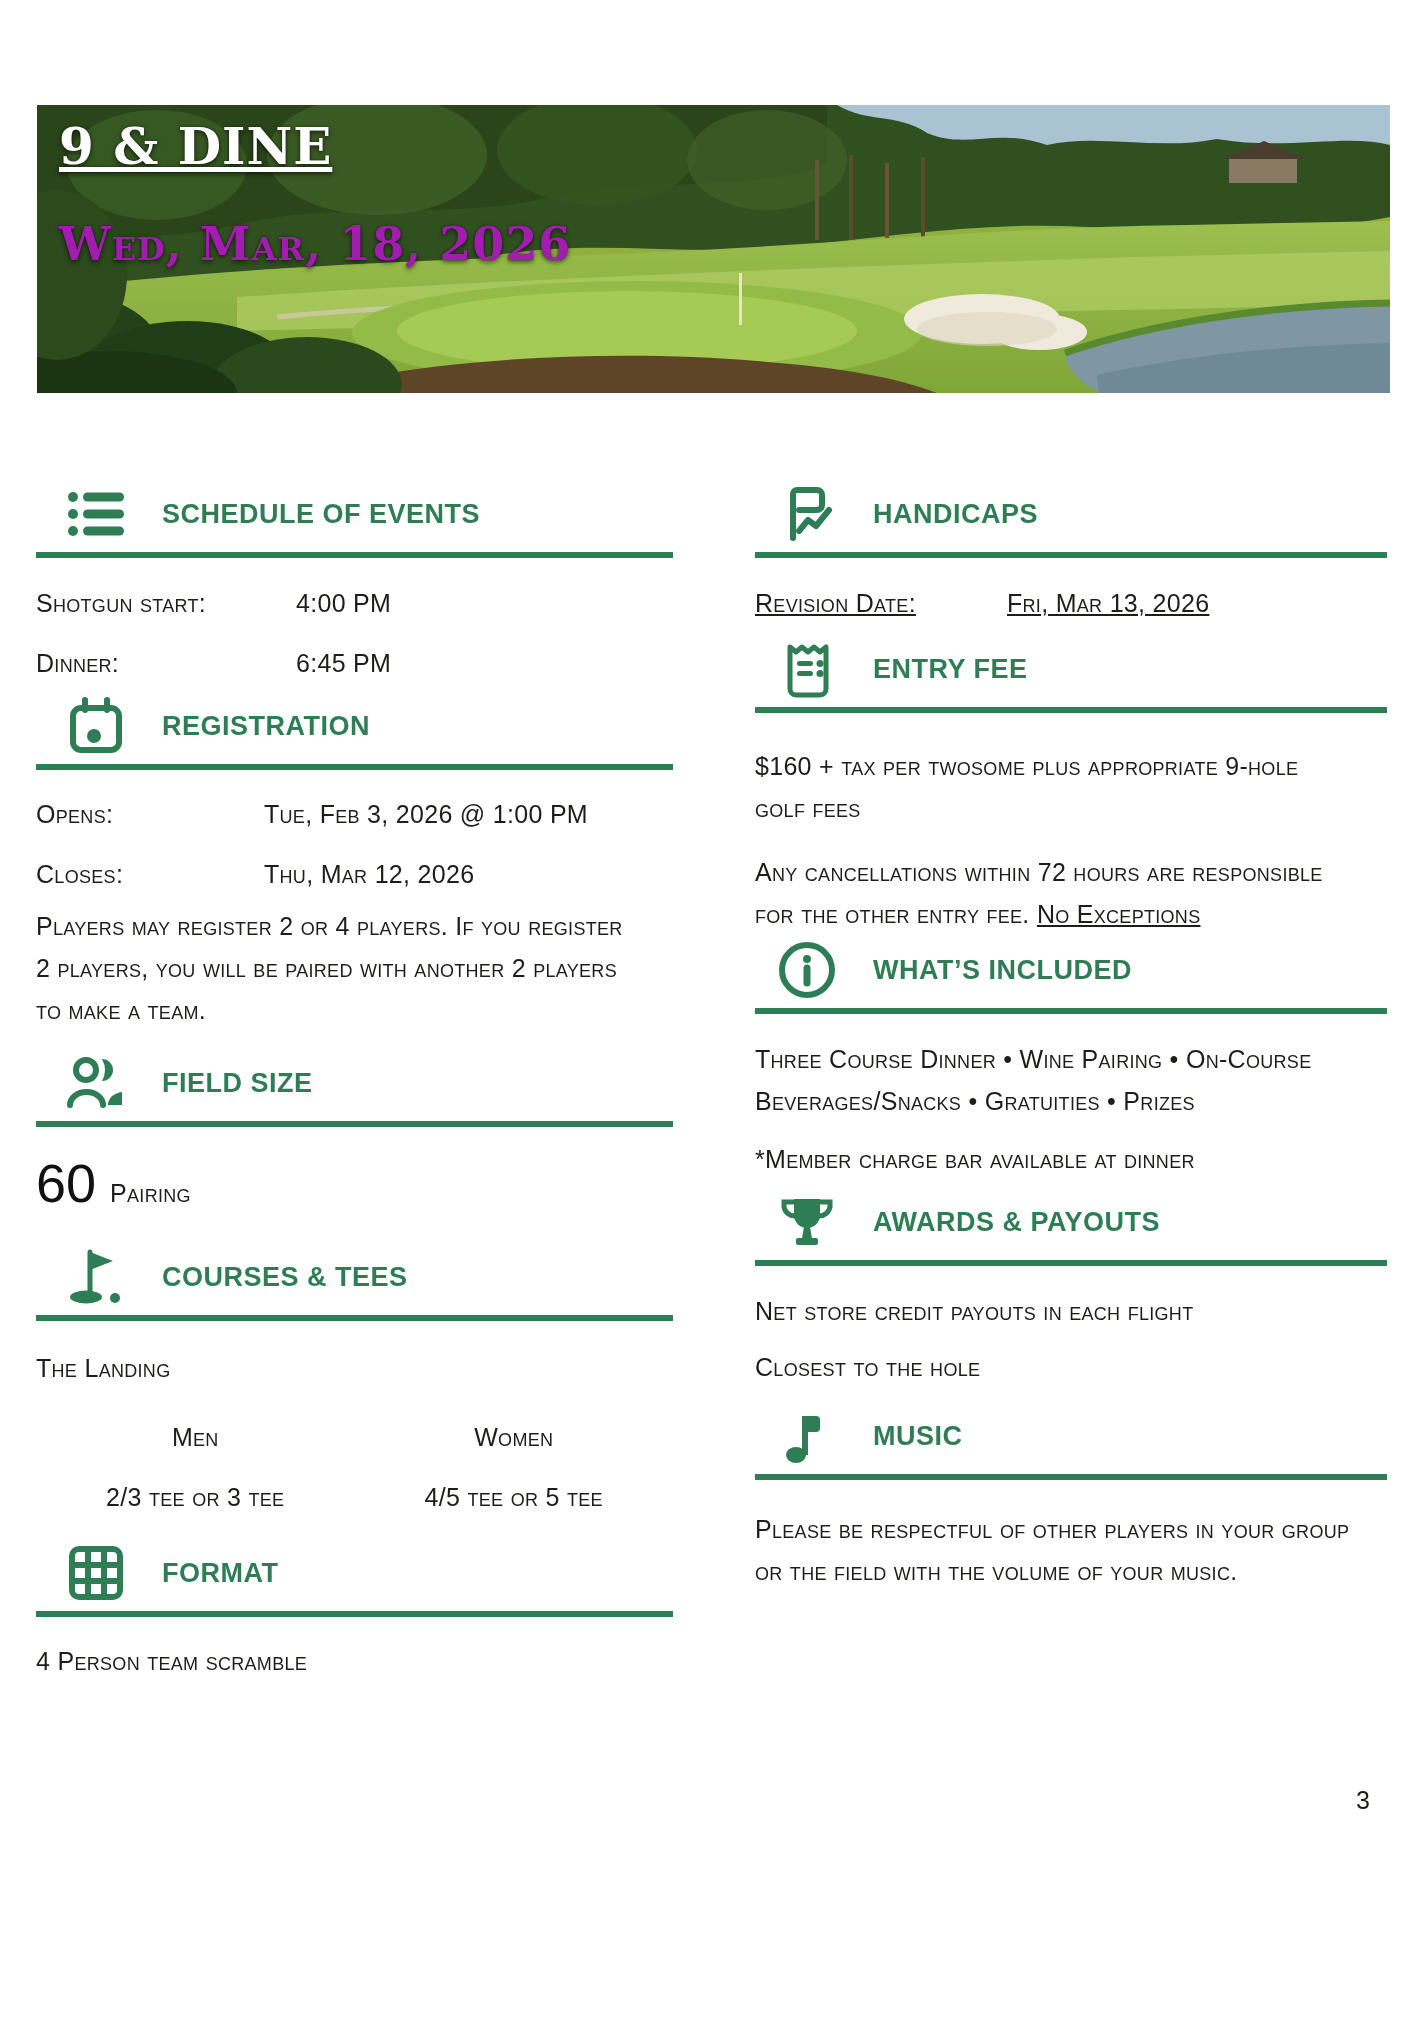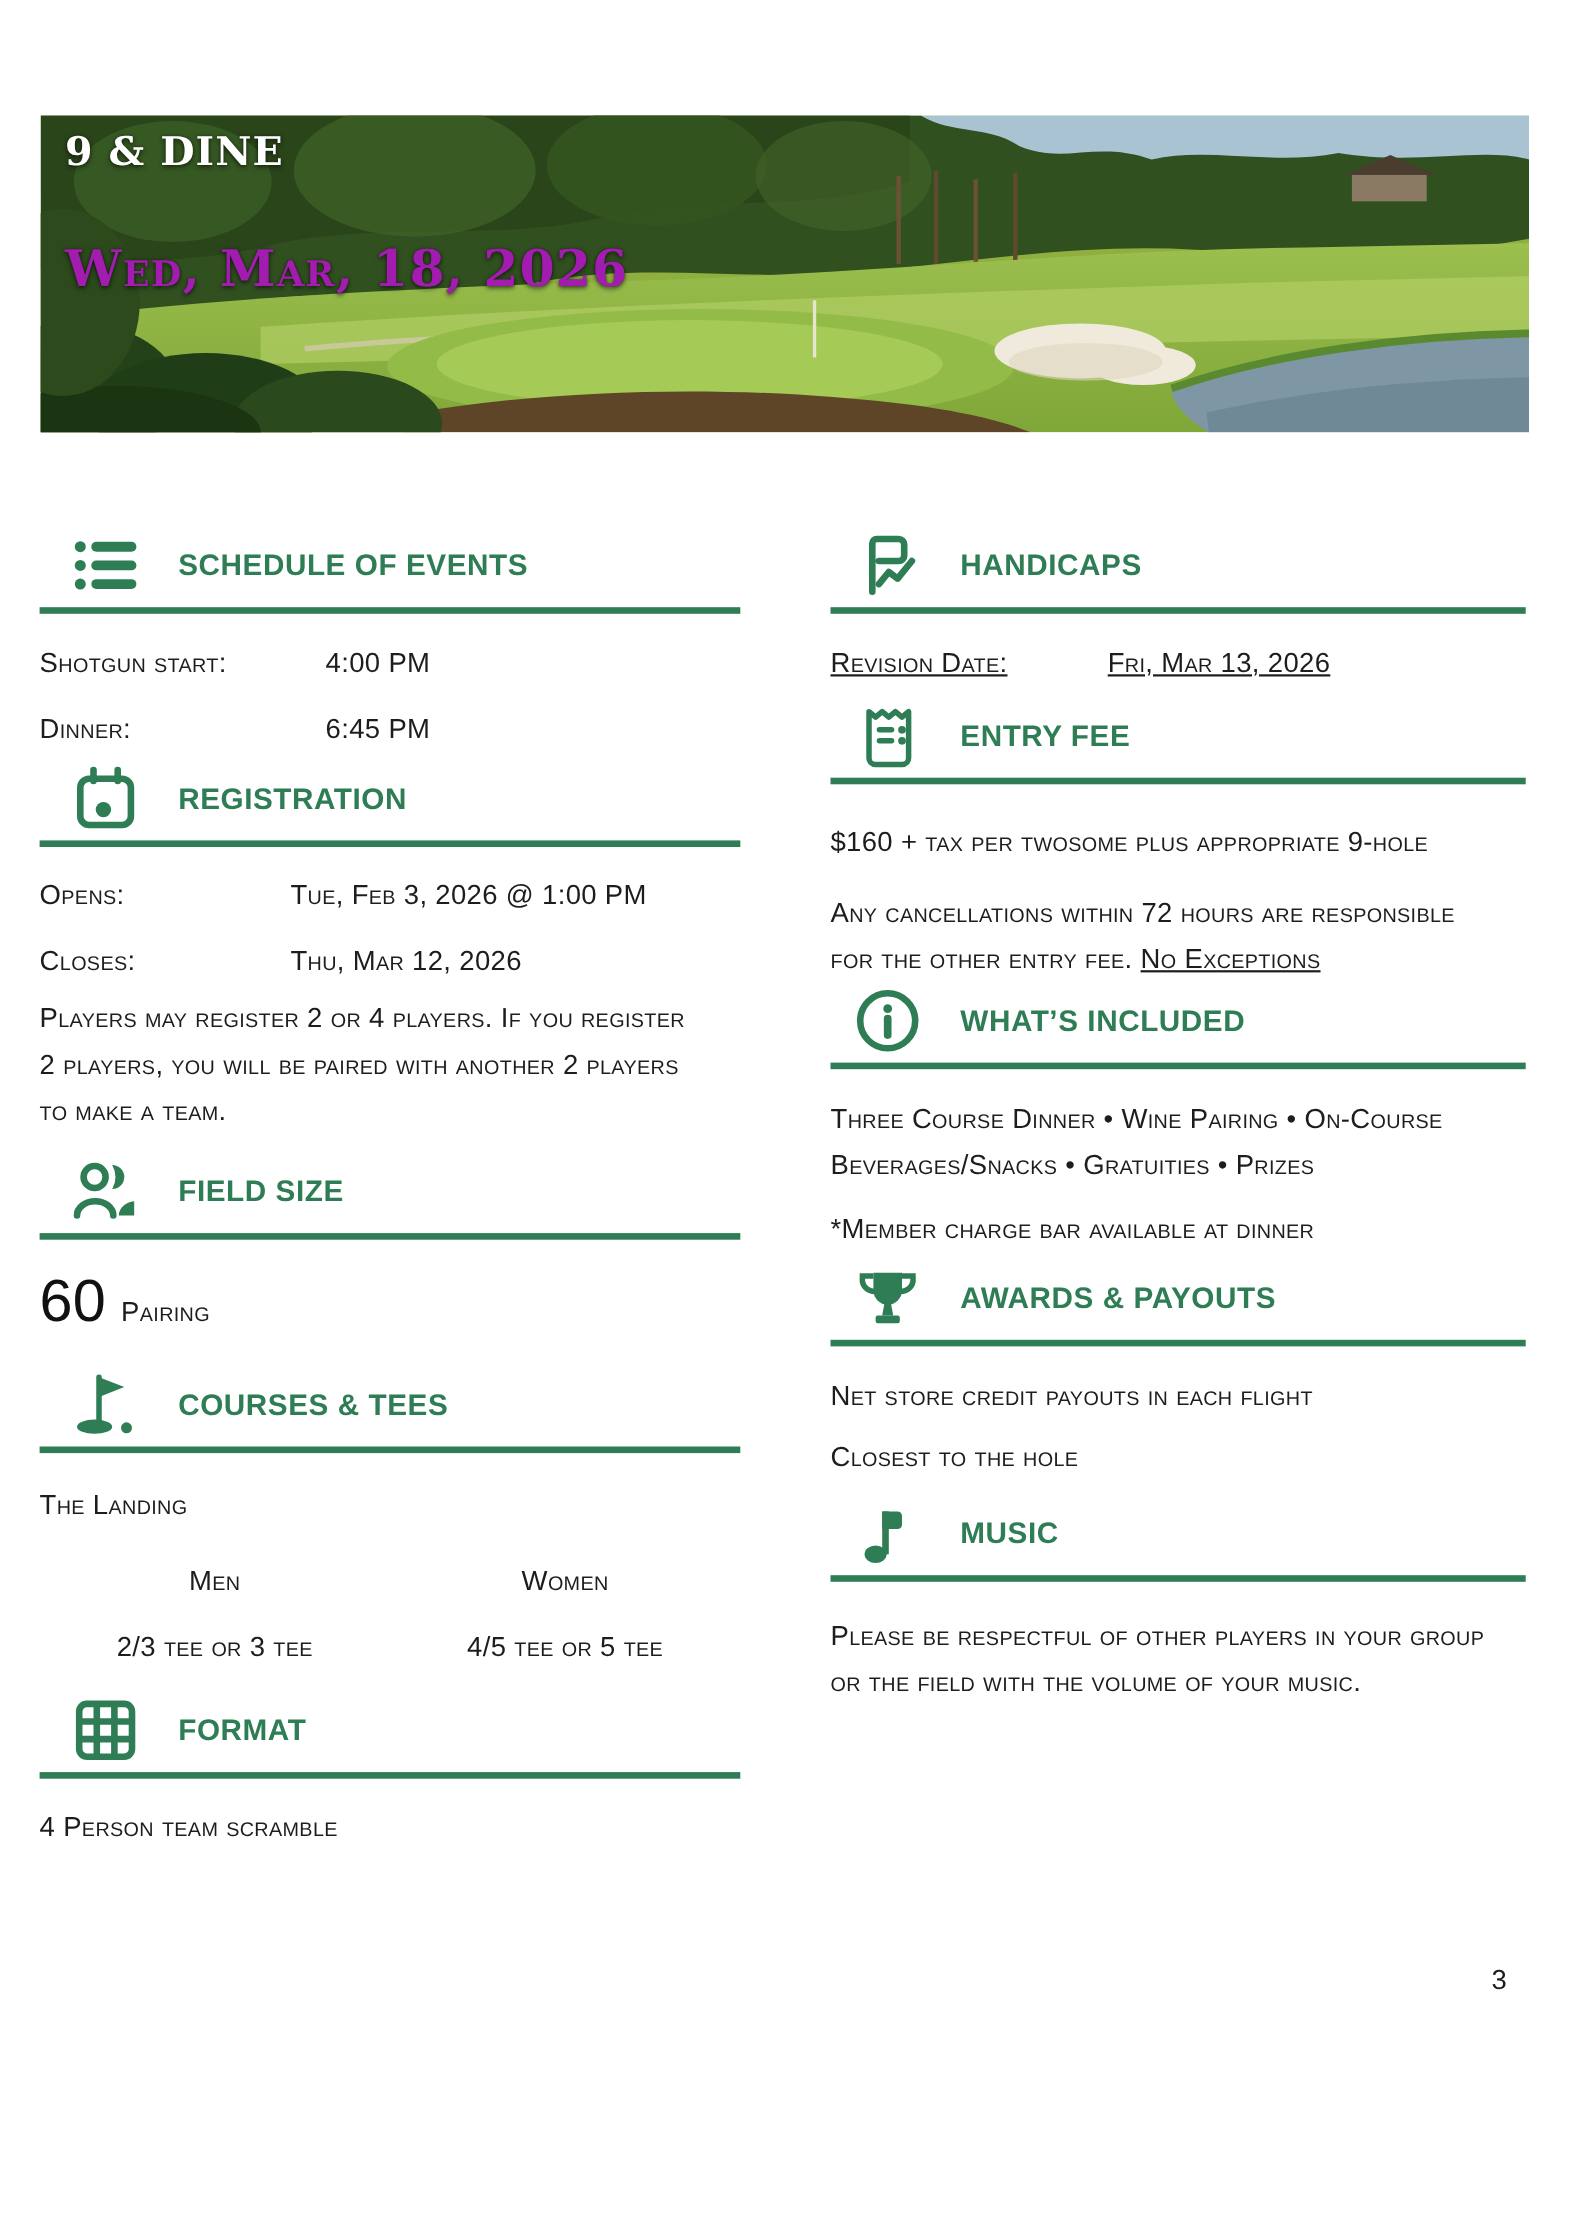--- a/index.html
+++ b/index.html
@@ -3,22 +3,22 @@
 <meta charset="utf-8">
 <style>
   html,body{margin:0;padding:0;background:#fff;}
   .page{position:relative;width:1428px;height:2028px;background:#fff;overflow:hidden;
         font-family:"Liberation Sans",sans-serif;color:#1d1d1b;}
 
   
   .hero{position:absolute;left:37px;top:105px;width:1353px;height:288px;}
   .hero svg{display:block;width:100%;height:100%;}
   .hero-title{position:absolute;left:22px;top:12px;font-family:"DejaVu Serif",serif;
-      font-weight:bold;font-size:36px;color:#fff;letter-spacing:1px;
-      text-shadow:0 2px 5px rgba(0,0,0,.6),0 0 2px rgba(0,0,0,.4);}
+      font-weight:bold;font-size:50px;color:#fff;letter-spacing:1px;
+      text-shadow:0 2px 5px rgba(0,0,0,.6),0 0 2px rgba(0,0,0,.4);text-decoration:underline;}
   .hero-date{position:absolute;left:22px;top:112px;font-family:"DejaVu Serif",serif;
       font-weight:bold;font-size:46px;color:#a21caf;font-variant:small-caps;letter-spacing:1px;
       text-shadow:0 2px 5px rgba(0,0,0,.6),0 0 2px rgba(0,0,0,.4);}
 
   
   .col{position:absolute;top:455px;}
   .col-left{left:36px;width:637px;}
   .col-right{left:755px;width:632px;}
 
   
@@ -259,20 +259,21 @@
           <circle cx="43" cy="24.5" r="3.5" fill="currentColor"></circle>
           <circle cx="43" cy="34.5" r="3.5" fill="currentColor"></circle>
         </svg>
       </span>
       <h2 class="sec-title">ENTRY FEE</h2>
     </div>
     <div class="rule"></div>
 
     <div class="tx para mt32">
       <div class="tline">$160 + tax per twosome plus appropriate 9-hole</div>
+      <div class="tline">golf fees</div>
     </div>
 
     <div class="tx para mt22">
       <div class="tline">Any cancellations within 72 hours are responsible</div>
       <div class="tline"><span>for the other entry fee.</span>&nbsp;<span class="u">No Exceptions</span></div>
     </div>
 
     <div class="sec-head mt2">
       <span class="sec-icon">
         <svg viewBox="0 0 60 60">

